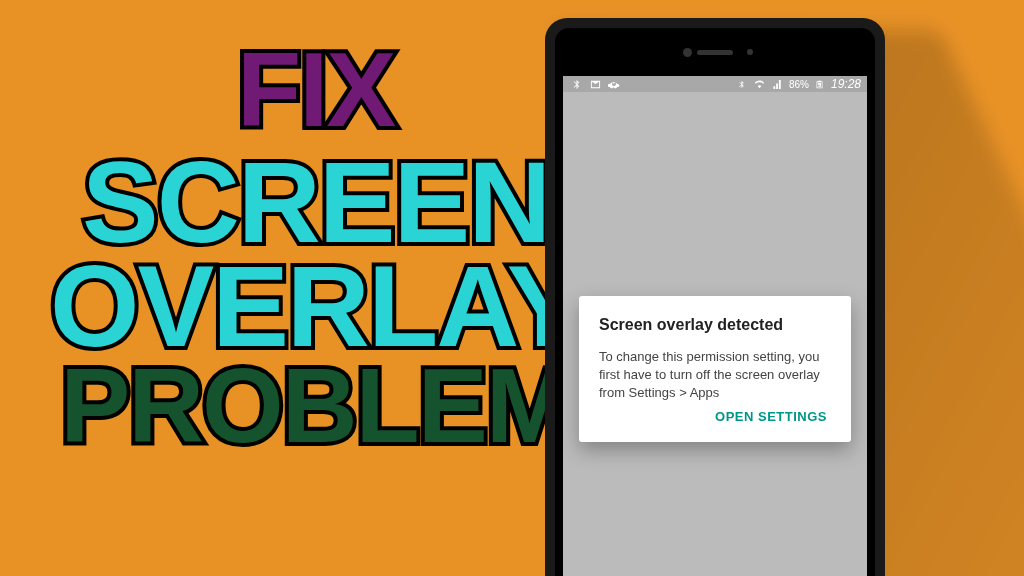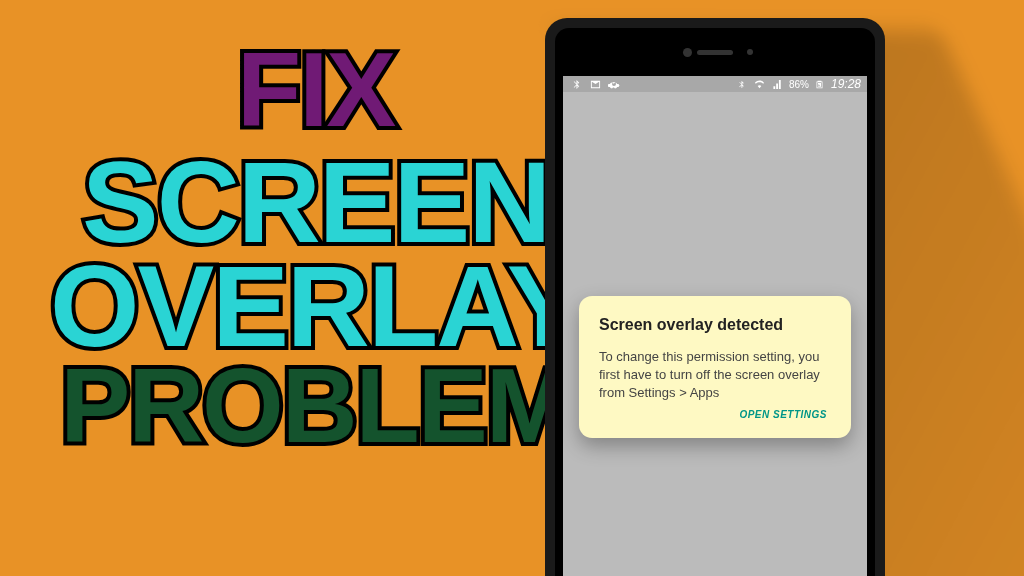--- a/index.html
+++ b/index.html
@@ -147,49 +147,48 @@
       font-style: italic;
     }
     .battery-text {
       font-size: 10px;
     }
     .dialog {
       position: absolute;
       left: 16px;
       right: 16px;
       top: 220px;
-      background: #fef9c3;
-      border-radius: 13px;
+      background: #ffffff;
+      border-radius: 3px;
       box-shadow: 0 8px 20px rgba(0,0,0,0.3);
       padding: 20px 20px 12px 20px;
     }
     .dialog-title {
       font-size: 16px;
       font-weight: bold;
       color: #222;
       margin-bottom: 14px;
     }
     .dialog-body {
       font-size: 13px;
       color: #444;
       line-height: 1.4;
     }
     .dialog-actions {
       display: flex;
       justify-content: flex-end;
     }
     .dialog-button {
       color: #009688;
-      font-size: 10px;
+      font-size: 13px;
       font-weight: bold;
       letter-spacing: 0.5px;
       text-transform: uppercase;
       cursor: pointer;
       padding: 6px 4px;
-      font-style: italic;
     }
   </style>
 </head>
 <body>
 
 <div class="title-block">
   <div class="title-line title-fix">FIX</div>
   <div class="title-line title-screen">SCREEN</div>
   <div class="title-line title-overlay">OVERLAY</div>
   <div class="title-line title-problem">PROBLEM</div>

